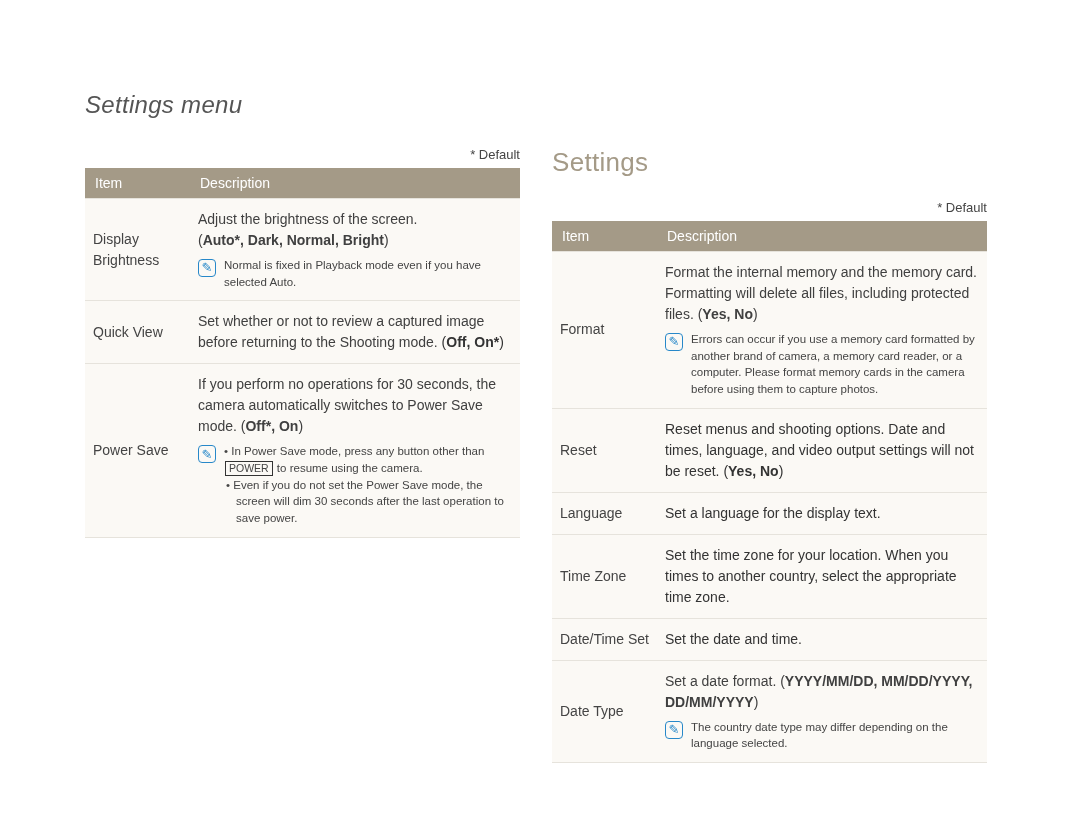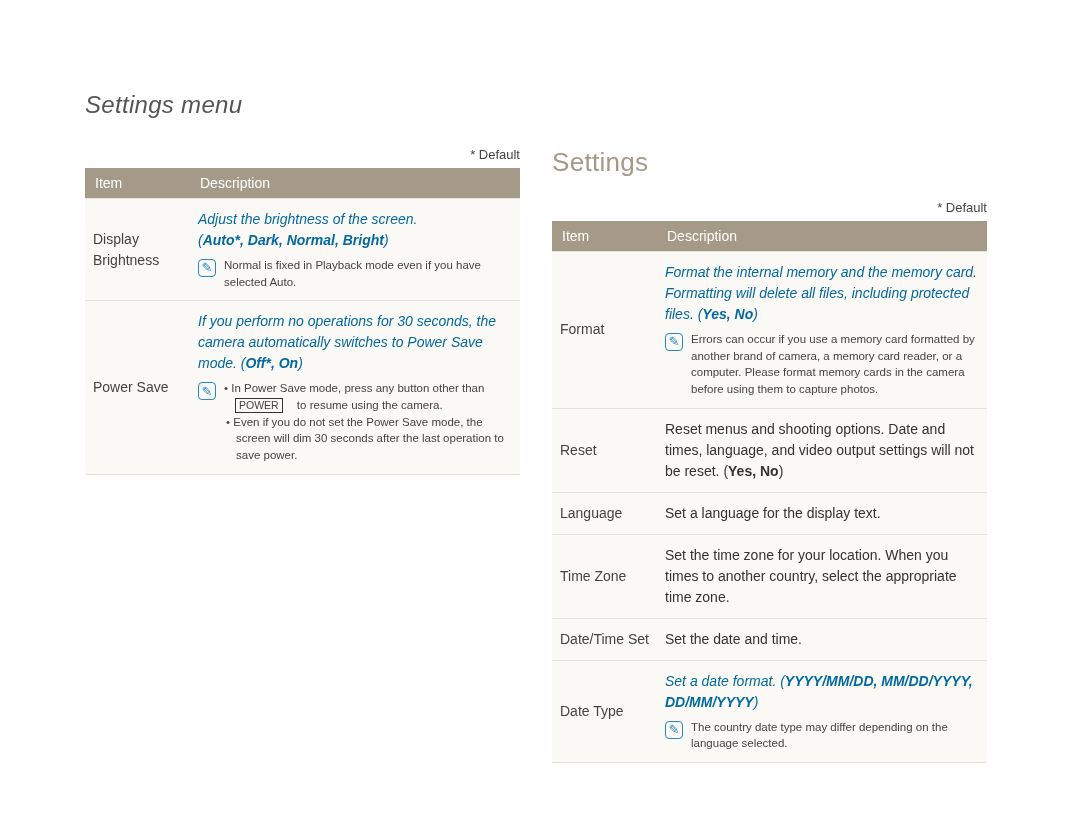--- a/index.html
+++ b/index.html
@@ -74,22 +74,21 @@
     font-size: 14px;
     color: #333;
     vertical-align: middle;
     background: #fbf9f5;
     line-height: 1.5;
   }
   .settings-table td.item {
     color: #444;
   }
   .desc-main {
-    color: #0369a1;
-    font-style: italic;
+    color: #404040;
   }
   .bold { font-weight: bold; }
   .note-box {
     display: flex;
     align-items: flex-start;
     margin-top: 6px;
   }
   .note-icon {
     width: 18px;
     height: 18px;
@@ -121,21 +120,21 @@
   }
   .bullet-line::before {
     content: "• ";
   }
   .key-box {
     display: inline-block;
     border: 1px solid #333;
     padding: 0 3px;
     font-size: 10.5px;
     line-height: 1.2;
-    margin: 0 11px;
+    margin: 0 1px;
     vertical-align: baseline;
   }
   .footer {
     position: absolute;
     left: 0; right: 0;
     bottom: 22px;
     text-align: center;
     font-size: 13px;
     color: #666;
   }
@@ -170,20 +169,26 @@
             </div>
             <div class="note-box">
               <span class="note-icon">✎</span>
               <span class="note-text">
                 <span class="bold">Normal</span><span> is fixed in Playback mode even if you have selected </span><span class="bold">Auto</span><span>.</span>
               </span>
             </div>
           </td>
         </tr>
 
+        <tr>
+          <td class="item">Quick View</td>
+          <td>
+            <span class="desc-main">Set whether or not to review a captured image before returning to the Shooting mode. </span><span>(</span><span class="bold">Off, On*</span><span>)</span>
+          </td>
+        </tr>
 
         <tr>
           <td class="item">Power Save</td>
           <td>
             <div class="desc-main">
               <span>If you perform no operations for 30 seconds, the camera automatically switches to Power Save mode. </span><span>(</span><span class="bold">Off*, On</span><span>)</span>
             </div>
             <div class="note-box">
               <span class="note-icon">✎</span>
               <span class="note-text">

